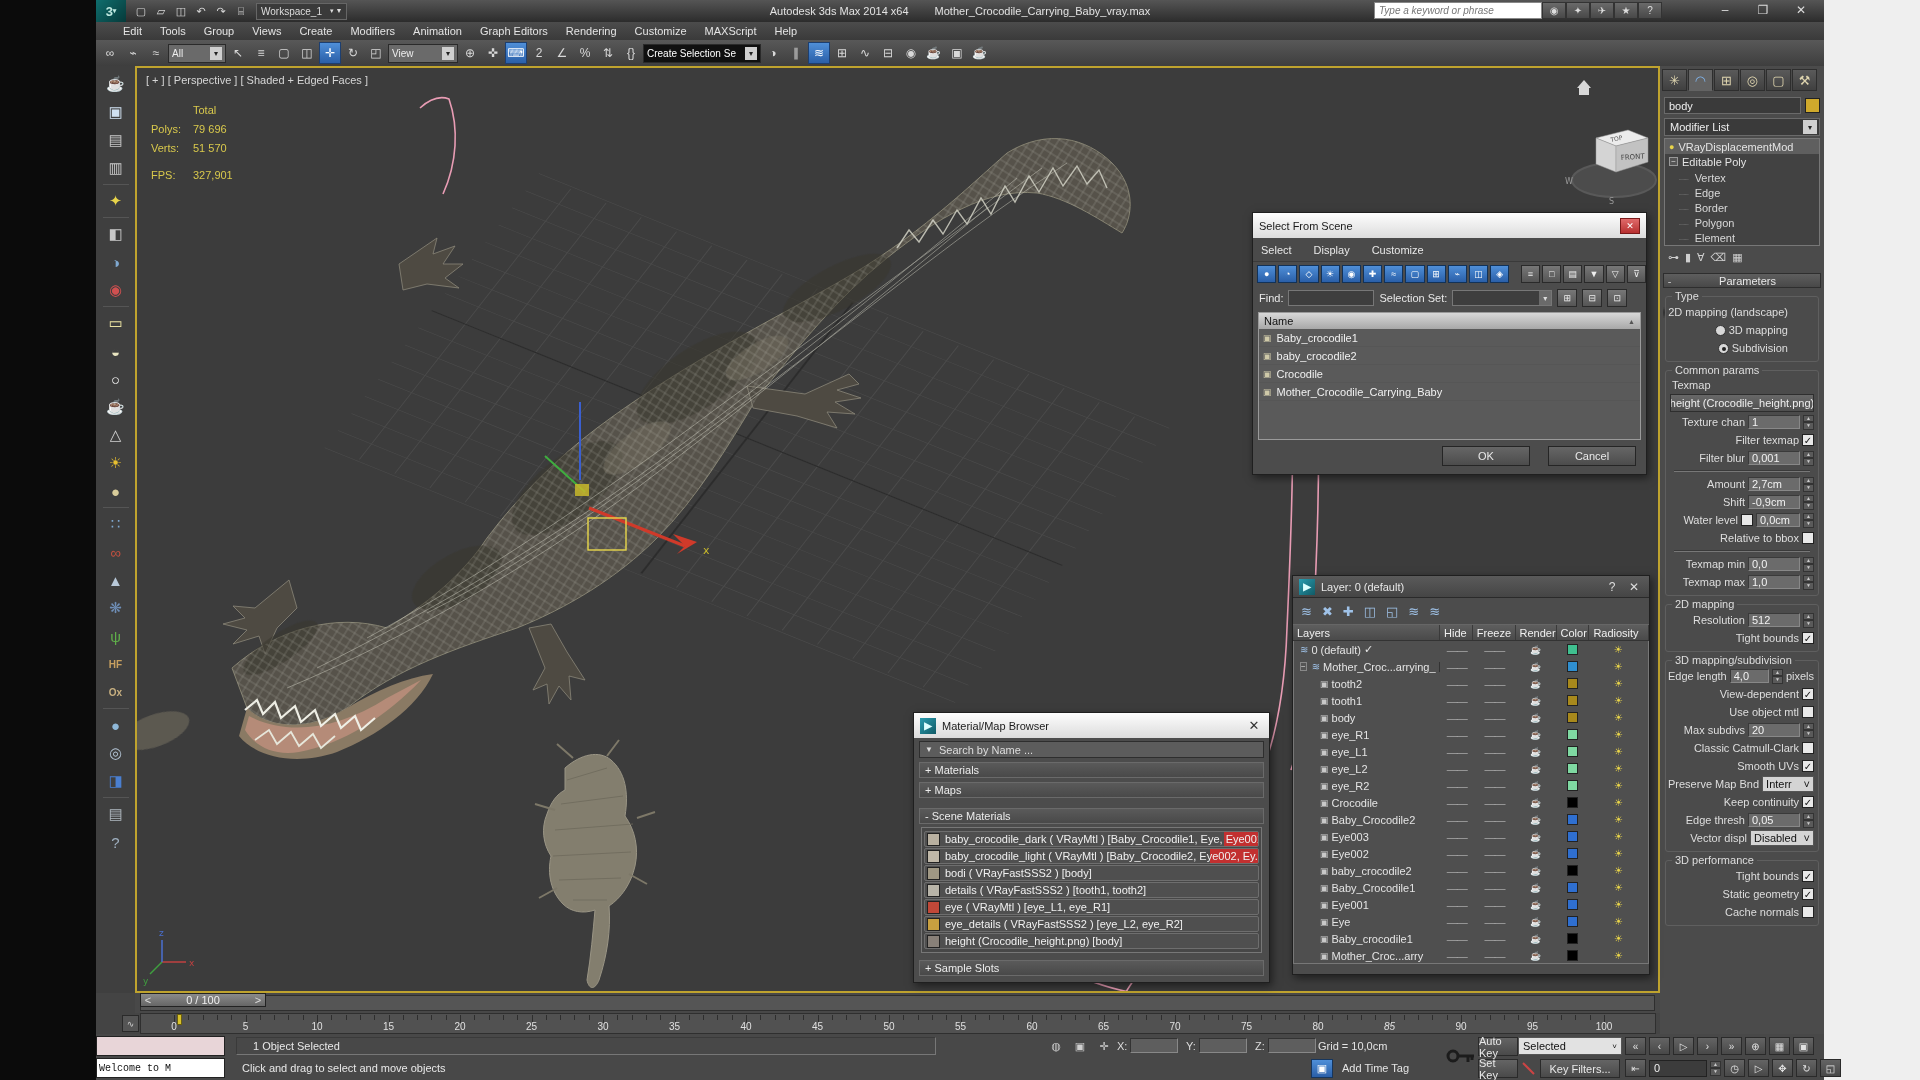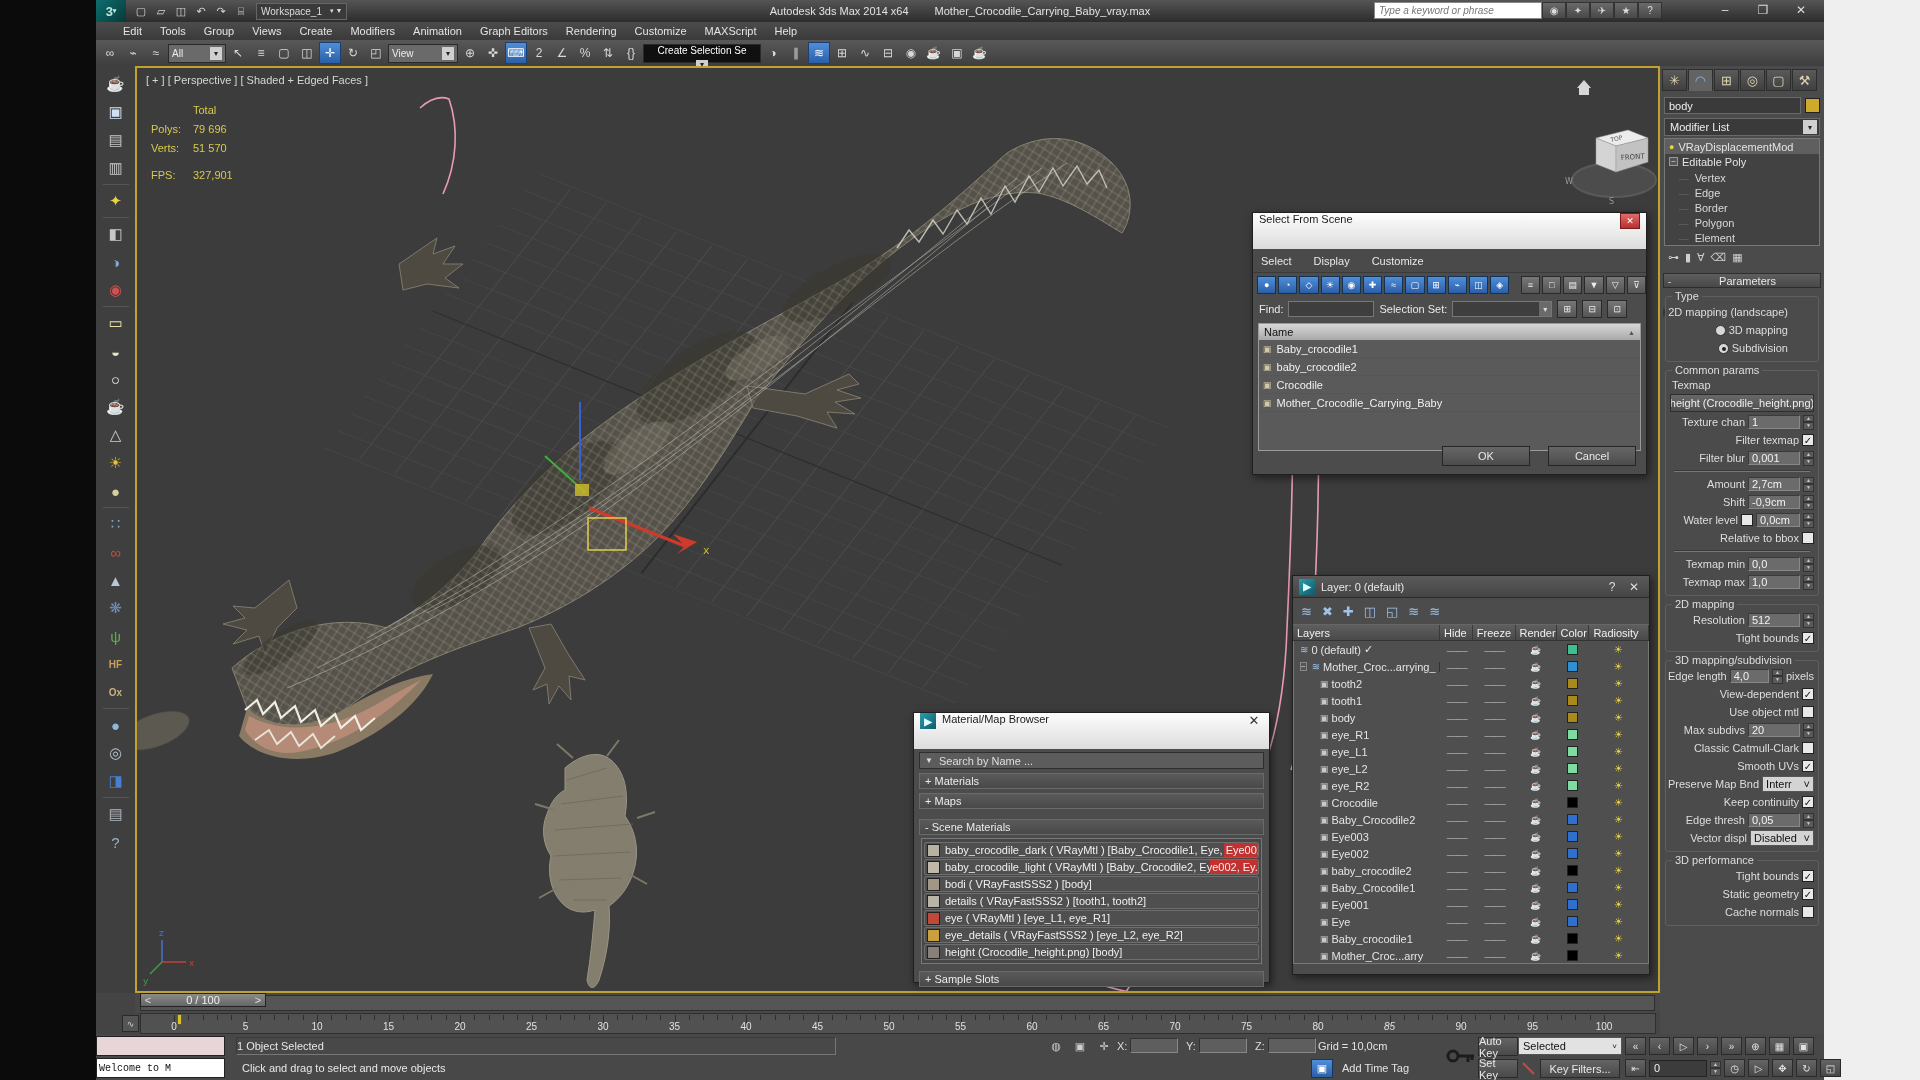--- a/index.html
+++ b/index.html
@@ -120,22 +120,22 @@
   .tick { position:absolute; top:1px; width:1px; height:5px; background:#2e2e2e; }
   .tick.major { height:8px; }
   .tick-label { position:absolute; top:7px; transform:translateX(-50%); color:#e0e0e0; font-size:10px; }
   .playhead { position:absolute; left:36px; top:0; width:5px; height:11px; background:#d8c22a; border:1px solid #6a5e10; }
 
   
   .statusbar { position:absolute; left:0; top:1034px; width:1728px; height:46px; background:#484848; }
   .listener-pink { position:absolute; left:0; top:2px; width:129px; height:20px; background:#e8d5d8; border:1px solid #222; }
   .listener-white { position:absolute; left:0; top:24px; width:129px; height:20px; background:#fff; border:1px solid #222;
                     color:#111; font-family:"Liberation Mono", monospace; font-size:10px; display:flex; align-items:center; padding:0 2px; white-space:nowrap; overflow:hidden; }
-  .status-field { position:absolute; left:140px; top:3px; width:600px; height:18px; border:1px solid #3a3a3a;
-                  border-right-color:#777; border-bottom-color:#777; color:#e8e8e8; display:flex; align-items:center; padding:0 0; }
+  .status-field { position:absolute; left:140px; top:3px; width:700px; height:18px; border:1px solid #3a3a3a;
+                  border-right-color:#777; border-bottom-color:#777; color:#e8e8e8; display:flex; align-items:center; padding:0 16px; }
   .prompt-field { position:absolute; left:140px; top:25px; width:1060px; height:18px; color:#e8e8e8; display:flex; align-items:center; padding:0 6px; }
   .sb-ico { position:absolute; top:3px; width:20px; height:18px; color:#cfcfcf; display:flex; align-items:center; justify-content:center; font-size:11px; }
   .coord-label { position:absolute; top:6px; color:#ddd; }
   .coord-field { position:absolute; top:4px; width:48px; height:15px; background:#5e5e5e; border:1px solid #333;
                  border-right-color:#888; border-bottom-color:#888; }
   .grid-text { position:absolute; left:1222px; top:6px; width:130px; color:#e4e4e4; }
   .timetag-text { position:absolute; left:1246px; top:28px; color:#e4e4e4; }
   .isolate-btn { position:absolute; left:1215px; top:25px; width:22px; height:19px; background:linear-gradient(#4f8fd8,#2a5fa8);
                  border:1px solid #16365e; color:#fff; display:flex; align-items:center; justify-content:center; }
   .key-big { position:absolute; left:1348px; top:2px; width:34px; height:40px; display:flex; align-items:center; justify-content:center; }
@@ -144,22 +144,22 @@
   .sel-dd { position:absolute; left:1422px; top:3px; width:104px; height:18px; background:#e2e2e2; color:#111;
             border:1px solid #555; display:flex; align-items:center; justify-content:space-between; padding:0 4px; }
   .transport { position:absolute; display:flex; gap:3px; align-items:center; }
   .tr-btn { width:21px; height:18px; background:linear-gradient(#646464,#484848); border:1px solid #2a2a2a;
             color:#e0e0e0; display:flex; align-items:center; justify-content:center; font-size:10px; }
   .frame-field { width:58px; height:17px; background:#3c3c3c; border:1px solid #222; color:#eee;
                  display:flex; align-items:center; padding:0 4px; }
 
   
   .dialog { position:absolute; background:#4c4c4c; border:1px solid #1f1f1f; box-shadow:2px 3px 8px rgba(0,0,0,.5); }
-  .dlg-title-light { height:36px; background:linear-gradient(#fdfdfd,#dcdcdc); color:#1a1a1a; display:flex;
-                     align-items:flex-start; padding:0 6px; gap:6px; }
+  .dlg-title-light { height:25px; background:linear-gradient(#fdfdfd,#dcdcdc); color:#1a1a1a; display:flex;
+                     align-items:center; padding:0 6px; gap:6px; }
   .dlg-title-dark { height:22px; background:linear-gradient(#5a5a5a,#454545); color:#e8e8e8; display:flex;
                     align-items:center; padding:0 6px; gap:6px; border-bottom:1px solid #2a2a2a; }
   .dlg-title-light .t, .dlg-title-dark .t { flex:1; }
   .close-red { width:20px; height:16px; background:linear-gradient(#e06a6a,#b83030); color:#fff; font-size:9px;
                display:flex; align-items:center; justify-content:center; border:1px solid #7a1a1a; }
   .close-plain { color:#333; font-size:13px; width:18px; text-align:center; }
   .close-gray { color:#ddd; font-size:12px; width:18px; text-align:center; }
   .help-gray { color:#ddd; font-size:12px; width:14px; text-align:center; }
   .max-logo { width:16px; height:16px; background:linear-gradient(135deg,#2a9db0,#115a66); color:#dff;
               font-size:10px; font-weight:bold; display:flex; align-items:center; justify-content:center; }
@@ -300,21 +300,21 @@
           <span class="arr">▾</span>
         </div>
         <div class="tbi">⊕</div>
         <div class="tbi">✜</div>
         <div class="tbi active">⌨</div>
         <div class="tbi">2</div>
         <div class="tbi">∠</div>
         <div class="tbi">%</div>
         <div class="tbi">⇅</div>
         <div class="tbi">{}</div>
-        <div class="tb-dd dark" style="width: 118px; flex-direction: column;">
+        <div class="tb-dd dark" style="width: 118px;">
           <span>Create Selection Se</span>
           <span class="arr">▾</span>
         </div>
         <div class="tbi">◑</div>
         <div class="tbi">∥</div>
         <div class="tbi active">≋</div>
         <div class="tbi">⊞</div>
         <div class="tbi">∿</div>
         <div class="tbi">⊟</div>
         <div class="tbi">◉</div>

